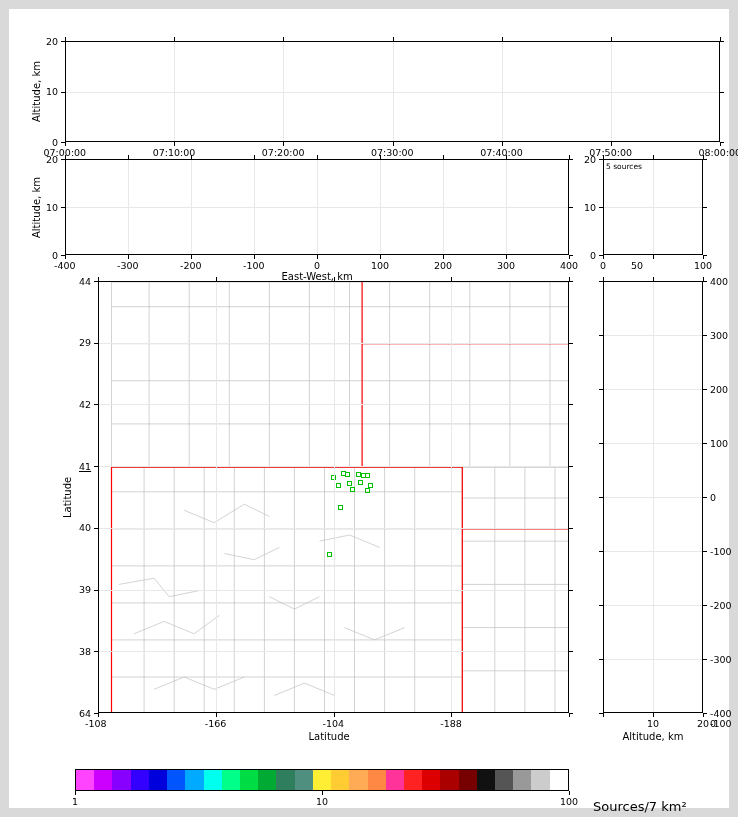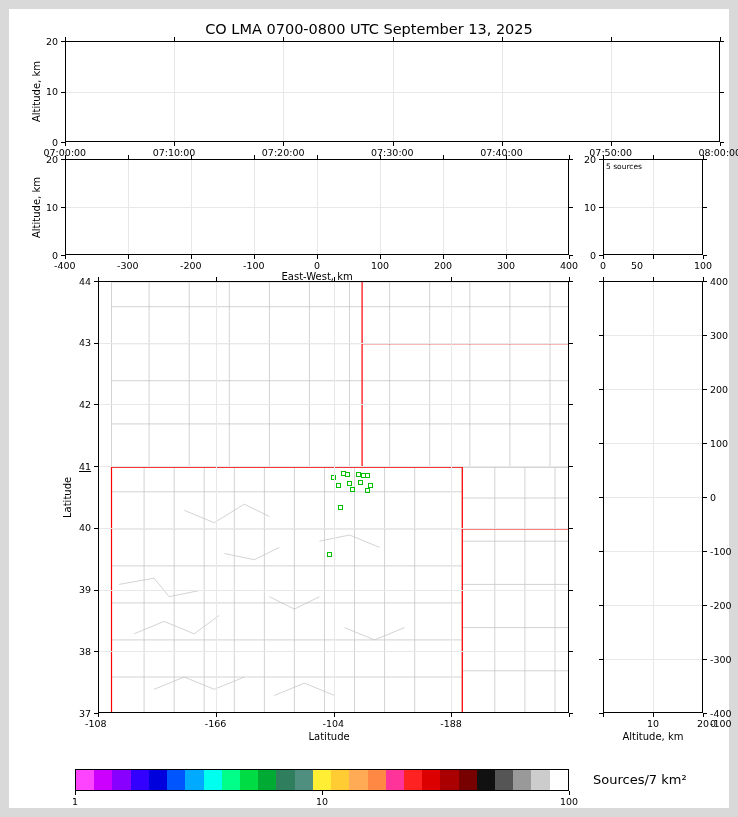--- a/index.html
+++ b/index.html
@@ -19,30 +19,29 @@
   .lbl{position:absolute;font-size:9.5px;color:#000;white-space:nowrap;}
   .axtitle{position:absolute;font-size:10px;color:#000;white-space:nowrap;}
   .rot{transform-origin:0 0;transform:rotate(-90deg);}
   #title{
     position:absolute;left:0;top:12px;width:720px;text-align:center;
     font-size:14.5px;color:#000;
   }
   .src{position:absolute;width:5px;height:5px;border:1px solid #00c000;box-sizing:border-box;background:transparent;}
   #cbar{position:absolute;display:flex;box-sizing:border-box;border:1px solid #000;}
   #cbar div{flex:1 1 auto;height:100%;}
-  #cbarlabel{position:absolute;font-size:13px;color:#000;}
+  #cbarlabel{position:absolute;font-size:13px;color:#000;margin-top:27px;}
   .cbtick{position:absolute;font-size:9.5px;color:#000;}
   .counttext{position:absolute;font-size:7.5px;color:#000;}
 </style>
 </head>
 <body>
 
 <div id="page">
 
-  <div id="title">CO LMA 0700-0800 UTC September 13, 2025</div>
 
   <div class="axes" id="ax1" style="left:56px;top:32px;width:655px;height:101px;"></div>
 
   <div class="axes" id="ax2" style="left:56px;top:150px;width:504px;height:96px;"></div>
 
   <div class="axes" id="ax3" style="left:594px;top:150px;width:100px;height:96px;"></div>
 
   <div class="axes" id="ax4" style="left:89px;top:272px;width:471px;height:432px;overflow:hidden;">
       <svg width="471" height="432" style="position:absolute;left:0;top:0;">
         <polyline points="12.5,432.0 12.5,185.1" fill="none" stroke="#c0c0c0" stroke-width="0.7"></polyline>
@@ -277,21 +276,21 @@
     <div class="lbl" style="left: 313.5px; top: 709px;">-104</div>
     <div class="gridv" style="left:442.25px;top:273px;width:1px;height:430px;"></div>
     <div class="tick" style="left:442.25px;top:704px;width:1px;height:4px;"></div>
     <div class="tick" style="left:442.25px;top:268px;width:1px;height:4px;"></div>
     <div class="lbl" style="left: 431.25px; top: 709px;">-188</div>
     <div class="tick" style="left:560px;top:704px;width:1px;height:4px;"></div>
     <div class="tick" style="left:560px;top:268px;width:1px;height:4px;"></div>
     <div class="lbl" style="left: 701px; top: 709px;">-100</div>
     <div class="tick" style="left:85px;top:704px;width:4px;height:1px;"></div>
     <div class="tick" style="left:560px;top:704px;width:4px;height:1px;"></div>
-    <div class="lbl" style="top: 698.5px; left: 70px;">37</div>
+    <div class="lbl" style="top: 698.5px; left: 70px;">64</div>
     <div class="gridh" style="left:90px;top:642.2857142857143px;width:469px;height:1px;"></div>
     <div class="tick" style="left:85px;top:642.2857142857143px;width:4px;height:1px;"></div>
     <div class="tick" style="left:560px;top:642.2857142857143px;width:4px;height:1px;"></div>
     <div class="lbl" style="top: 636.786px; left: 70px;">38</div>
     <div class="gridh" style="left:90px;top:580.5714285714286px;width:469px;height:1px;"></div>
     <div class="tick" style="left:85px;top:580.5714285714286px;width:4px;height:1px;"></div>
     <div class="tick" style="left:560px;top:580.5714285714286px;width:4px;height:1px;"></div>
     <div class="lbl" style="top: 575.071px; left: 70px;">39</div>
     <div class="gridh" style="left:90px;top:518.8571428571429px;width:469px;height:1px;"></div>
     <div class="tick" style="left:85px;top:518.8571428571429px;width:4px;height:1px;"></div>
@@ -301,21 +300,21 @@
     <div class="tick" style="left:85px;top:457.14285714285717px;width:4px;height:1px;"></div>
     <div class="tick" style="left:560px;top:457.14285714285717px;width:4px;height:1px;"></div>
     <div class="lbl" style="top: 451.643px; left: 70px; text-decoration: underline;">41</div>
     <div class="gridh" style="left:90px;top:395.42857142857144px;width:469px;height:1px;"></div>
     <div class="tick" style="left:85px;top:395.42857142857144px;width:4px;height:1px;"></div>
     <div class="tick" style="left:560px;top:395.42857142857144px;width:4px;height:1px;"></div>
     <div class="lbl" style="top: 389.929px; left: 70px;">42</div>
     <div class="gridh" style="left:90px;top:333.7142857142857px;width:469px;height:1px;"></div>
     <div class="tick" style="left:85px;top:333.7142857142857px;width:4px;height:1px;"></div>
     <div class="tick" style="left:560px;top:333.7142857142857px;width:4px;height:1px;"></div>
-    <div class="lbl" style="top: 328.214px; left: 70px;">43</div>
+    <div class="lbl" style="top: 328.214px; left: 70px;">29</div>
     <div class="tick" style="left:85px;top:272px;width:4px;height:1px;"></div>
     <div class="tick" style="left:560px;top:272px;width:4px;height:1px;"></div>
     <div class="lbl" style="top: 266.5px; left: 70px;">44</div>
     <div class="axtitle rot" style="left: 53px; top: 508.5px;">Latitude</div>
     <div class="axtitle" style="top: 722px; left: 299.5px;">Latitude</div>
     <div class="tick" style="left:594px;top:704px;width:1px;height:4px;"></div>
     <div class="tick" style="left:594px;top:268px;width:1px;height:4px;"></div>
     <div class="lbl" style="left: 701px; top: 709px;">0</div>
     <div class="gridv" style="left:644px;top:273px;width:1px;height:430px;"></div>
     <div class="tick" style="left:644px;top:704px;width:1px;height:4px;"></div>

